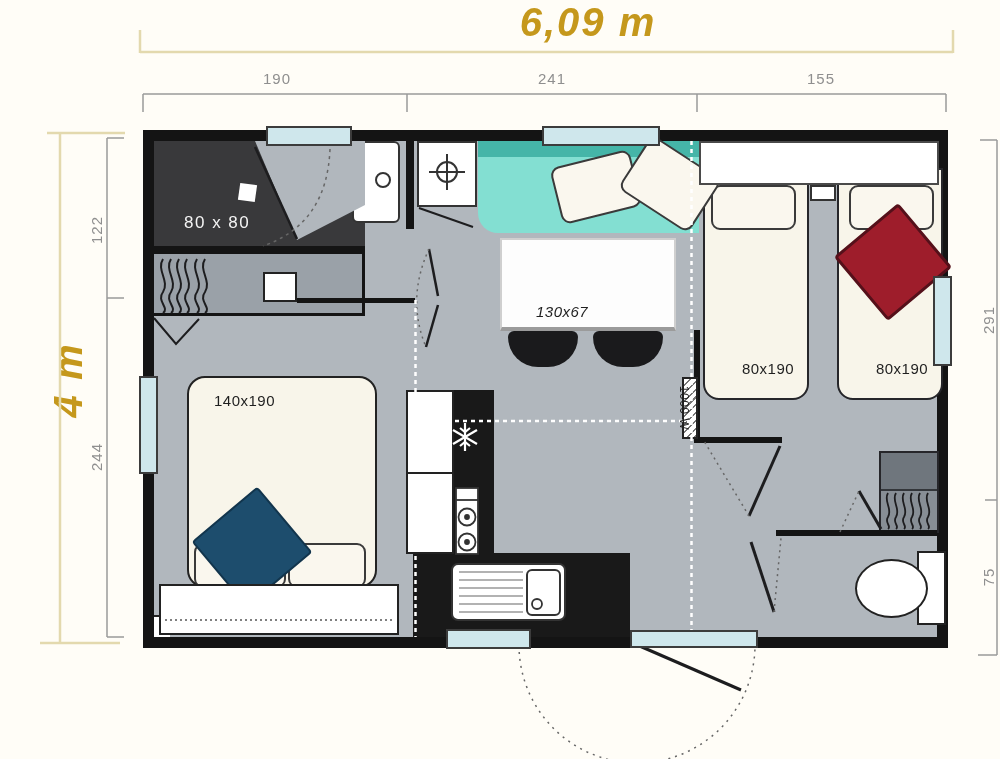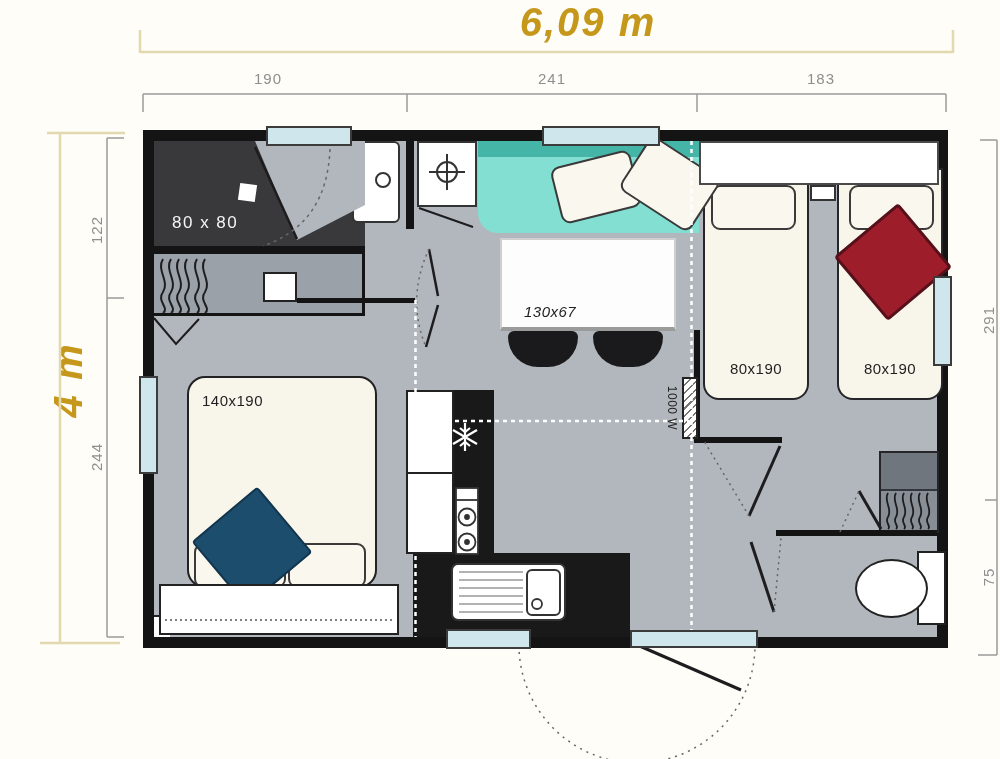--- a/index.html
+++ b/index.html
@@ -8,42 +8,42 @@
   .abs{position:absolute;}
   
   .dim{position:absolute;color:#8f8f8f;font-size:15px;letter-spacing:1px;text-align:center;}
   .dim-rot{transform:rotate(-90deg);display:flex;align-items:center;justify-content:center;}
   .gold-title{position:absolute;color:#c5981c;font-weight:bold;font-style:italic;
               font-size:40px;letter-spacing:2px;text-align:center;}
   
   .plan{position:absolute;left:143px;top:130px;width:783px;height:496px;
         border:11px solid #141414;background:#b1b7bd;}
   .wall{position:absolute;background:#141414;}
-  .room-label{position:absolute;color:#1f1f1f;font-size:15px;letter-spacing:.5px;z-index:50;}
+  .room-label{position:absolute;color:#1f1f1f;font-size:15px;letter-spacing:.5px;z-index:50;margin-left:12px;}
   .white-label{color:#f4f4f4;font-size:17px;letter-spacing:1.5px;}
   .window{position:absolute;background:#cfe7ec;border:2px solid #3c3c3c;z-index:45;}
   .furn{position:absolute;box-sizing:border-box;}
   .pillow{background:#faf7ee;border:2px solid #3a3a3a;border-radius:9px;}
   .chair{background:#1a1a1c;border-radius:6px 6px 30px 30px;}
   .note-box{position:absolute;left:536px;top:587px;width:88px;height:48px;background:#fff;
             border:2px solid #161616;z-index:60;display:flex;flex-direction:column;
             align-items:center;justify-content:center;font-size:11px;color:#111;line-height:1.55;}
   svg.overlay{position:absolute;left:0;top:0;z-index:40;pointer-events:none;}
 </style>
 </head>
 <body>
 
 <div class="canvas">
 
   <div class="gold-title" style="left:438px;top:0px;width:300px;">6,09 m</div>
   <div class="gold-title dim-rot" style="left:16px;top:338px;width:104px;height:84px;">4 m</div>
 
-  <div class="dim" style="left:238px;top:70px;width:60px;">190</div>
+  <div class="dim" style="left:247px;top:70px;width:60px;">190</div>
   <div class="dim" style="left:522px;top:70px;width:60px;">241</div>
-  <div class="dim" style="left:791px;top:70px;width:60px;">183</div>
+  <div class="dim" style="left:791px;top:70px;width:60px;">155</div>
 
   <div class="dim dim-rot" style="left:76px;top:212px;width:40px;height:36px;">122</div>
   <div class="dim dim-rot" style="left:76px;top:439px;width:40px;height:36px;">244</div>
 
   <div class="dim dim-rot" style="left:968px;top:302px;width:40px;height:36px;">291</div>
   <div class="dim dim-rot" style="left:968px;top:559px;width:40px;height:36px;">75</div>
 
   <div class="plan"></div>
 
   <div class="furn" style="left:154px;top:141px;width:211px;height:105px;background:#39393b;z-index:10;"></div>

